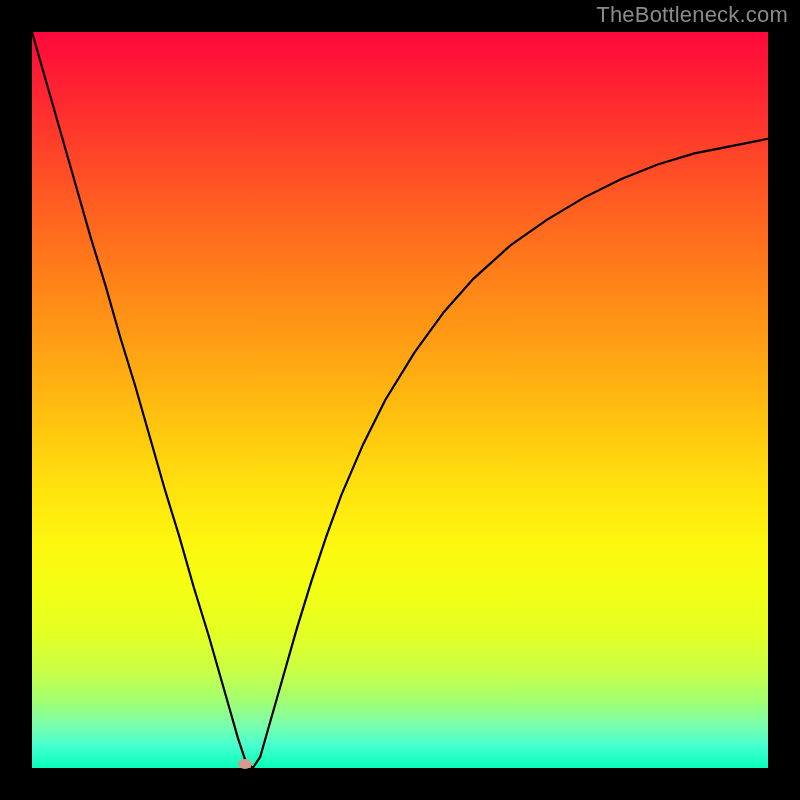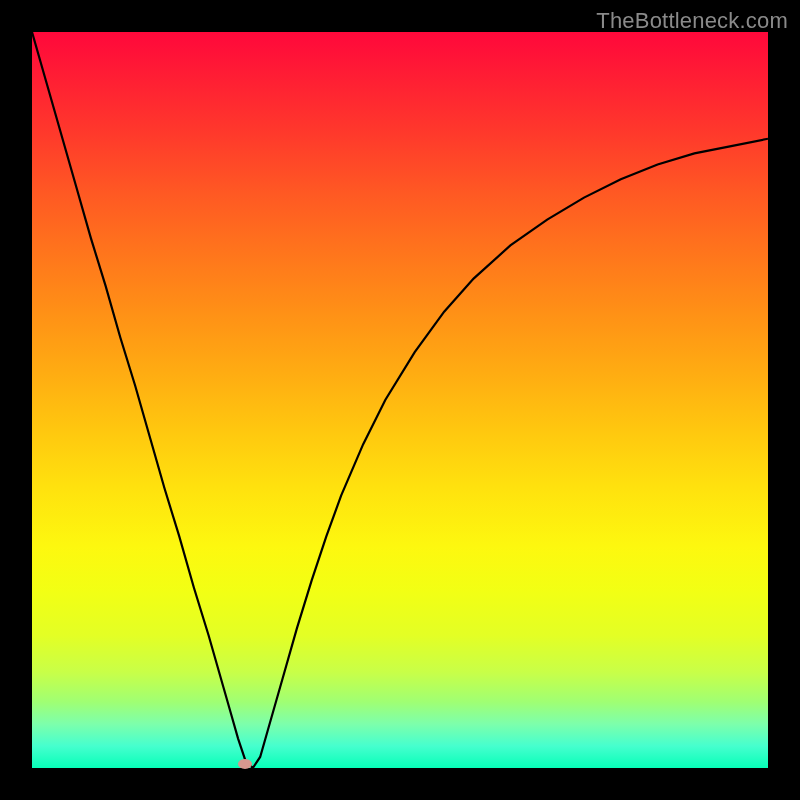--- a/index.html
+++ b/index.html
@@ -41,21 +41,21 @@
       #e3ff25 82%,
       #c8ff48 87%,
       #a0ff73 91%,
       #7dffab 94%,
       #46ffce 97%,
       #07ffb8 100%
     );
   }
   .watermark {
     position: absolute;
-    top: 8px;
+    top: 2px;
     right: 12px;
     color: #8a8a8a;
     font-size: 22px;
     letter-spacing: 0.2px;
     font-weight: 500;
   }
   svg.curve {
     position: absolute;
     left: 0;
     top: 0;

